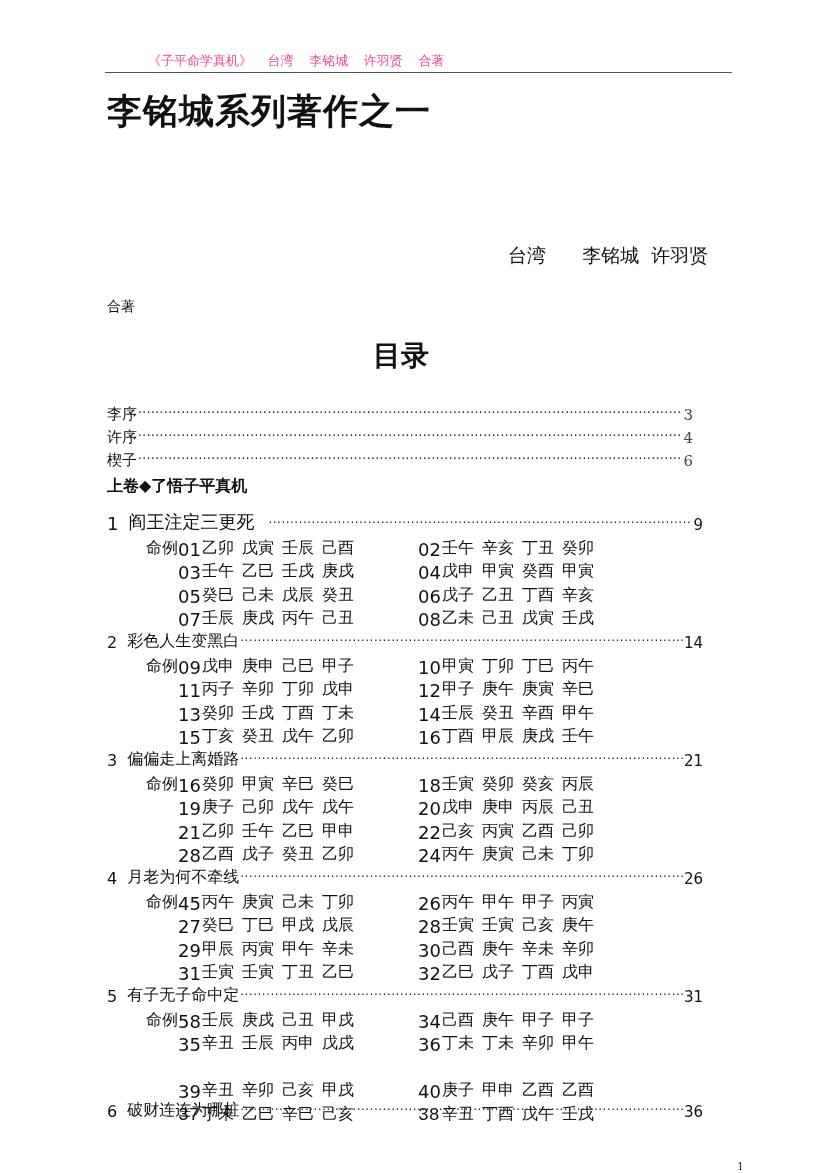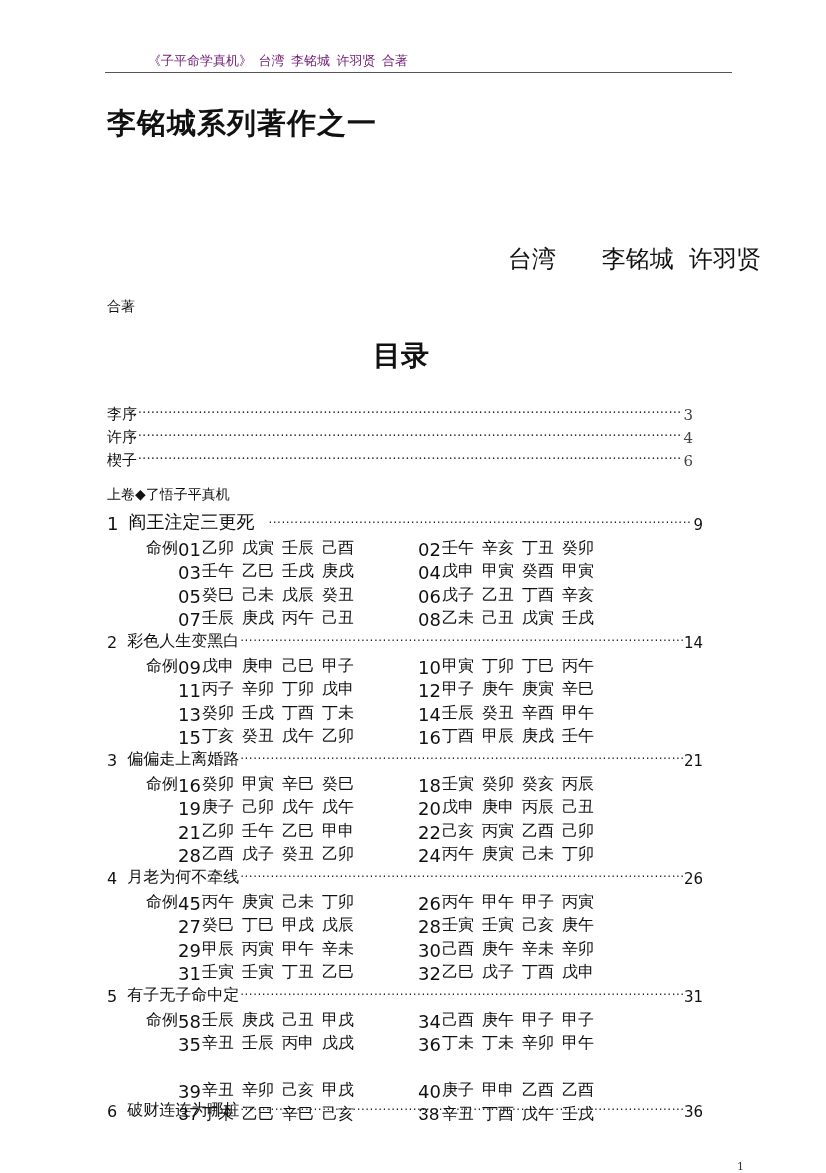--- a/index.html
+++ b/index.html
@@ -2,40 +2,40 @@
 <html><head>
 <meta charset="utf-8">
 <style>
   html, body { margin: 0; padding: 0; background: #ffffff; }
   body {
     width: 826px; height: 1173px; position: relative; overflow: hidden;
     font-family: "DejaVu Sans", "Liberation Sans", sans-serif; color: #111;
   }
   .abs { position: absolute; }
   .running-header {
-    left: 148px; top: 52px; font-size: 13px; color: #701a75;
-    font-family: Liberation Serif, serif; white-space: pre;
+    left: 148px; top: 52px; font-size: 13px; color: #ec4899;
+    font-family: Liberation Mono, monospace; white-space: pre;
   }
   .header-rule { left: 105px; top: 72px; width: 627px; height: 1px; background: #555; }
-  .series-title { left: 107px; top: 104px; font-size: 29px; font-weight: bold; letter-spacing: 1px; }
-  .authors-line { left: 508px; top: 243px; font-size: 24px; white-space: pre; text-align: center; }
+  .series-title { left: 107px; top: 88px; font-size: 35px; font-weight: bold; letter-spacing: 1px; }
+  .authors-line { left: 508px; top: 243px; font-size: 19px; white-space: pre; text-align: center; }
   .authors-line span { margin-right: 0; }
   .coauthored { left: 107px; top: 298px; font-size: 14px; }
   .toc-title { left: 1px; width: 826px; top: 337px; text-align: center; font-size: 28px; font-weight: bold; padding-left: 0; }
   .toc-title span { position: relative; left: -13px; }
 
   .front-entry {
     left: 107px; width: 586px; height: 22px; display: flex; align-items: flex-end;
     font-size: 15px; font-family: "DejaVu Serif", "Liberation Serif", serif;
   }
   .leader { flex: 1; overflow: hidden; white-space: nowrap; color: #222; letter-spacing: 0.5px; font-size: 12px; line-height: 16px; margin: 0 1px 3px 1px; }
   .leader::before { content: "··························································································································································"; }
   .front-entry .pg { color: #444; font-size: 15px; }
 
-  .part-title { left: 107px; top: 486px; font-size: 14px; font-weight: normal; }
+  .part-title { left: 107px; top: 476px; font-size: 16px; font-weight: bold; }
 
   .chapter-entry {
     left: 107px; width: 596px; height: 22px; display: flex; align-items: flex-end;
     font-size: 16px;
   }
   .chapter-entry.first { font-size: 18px; }
   .chapter-entry .num { margin-right: 10px; }
   .chapter-entry .pg { font-size: 15px; }
 
   .case-row {

